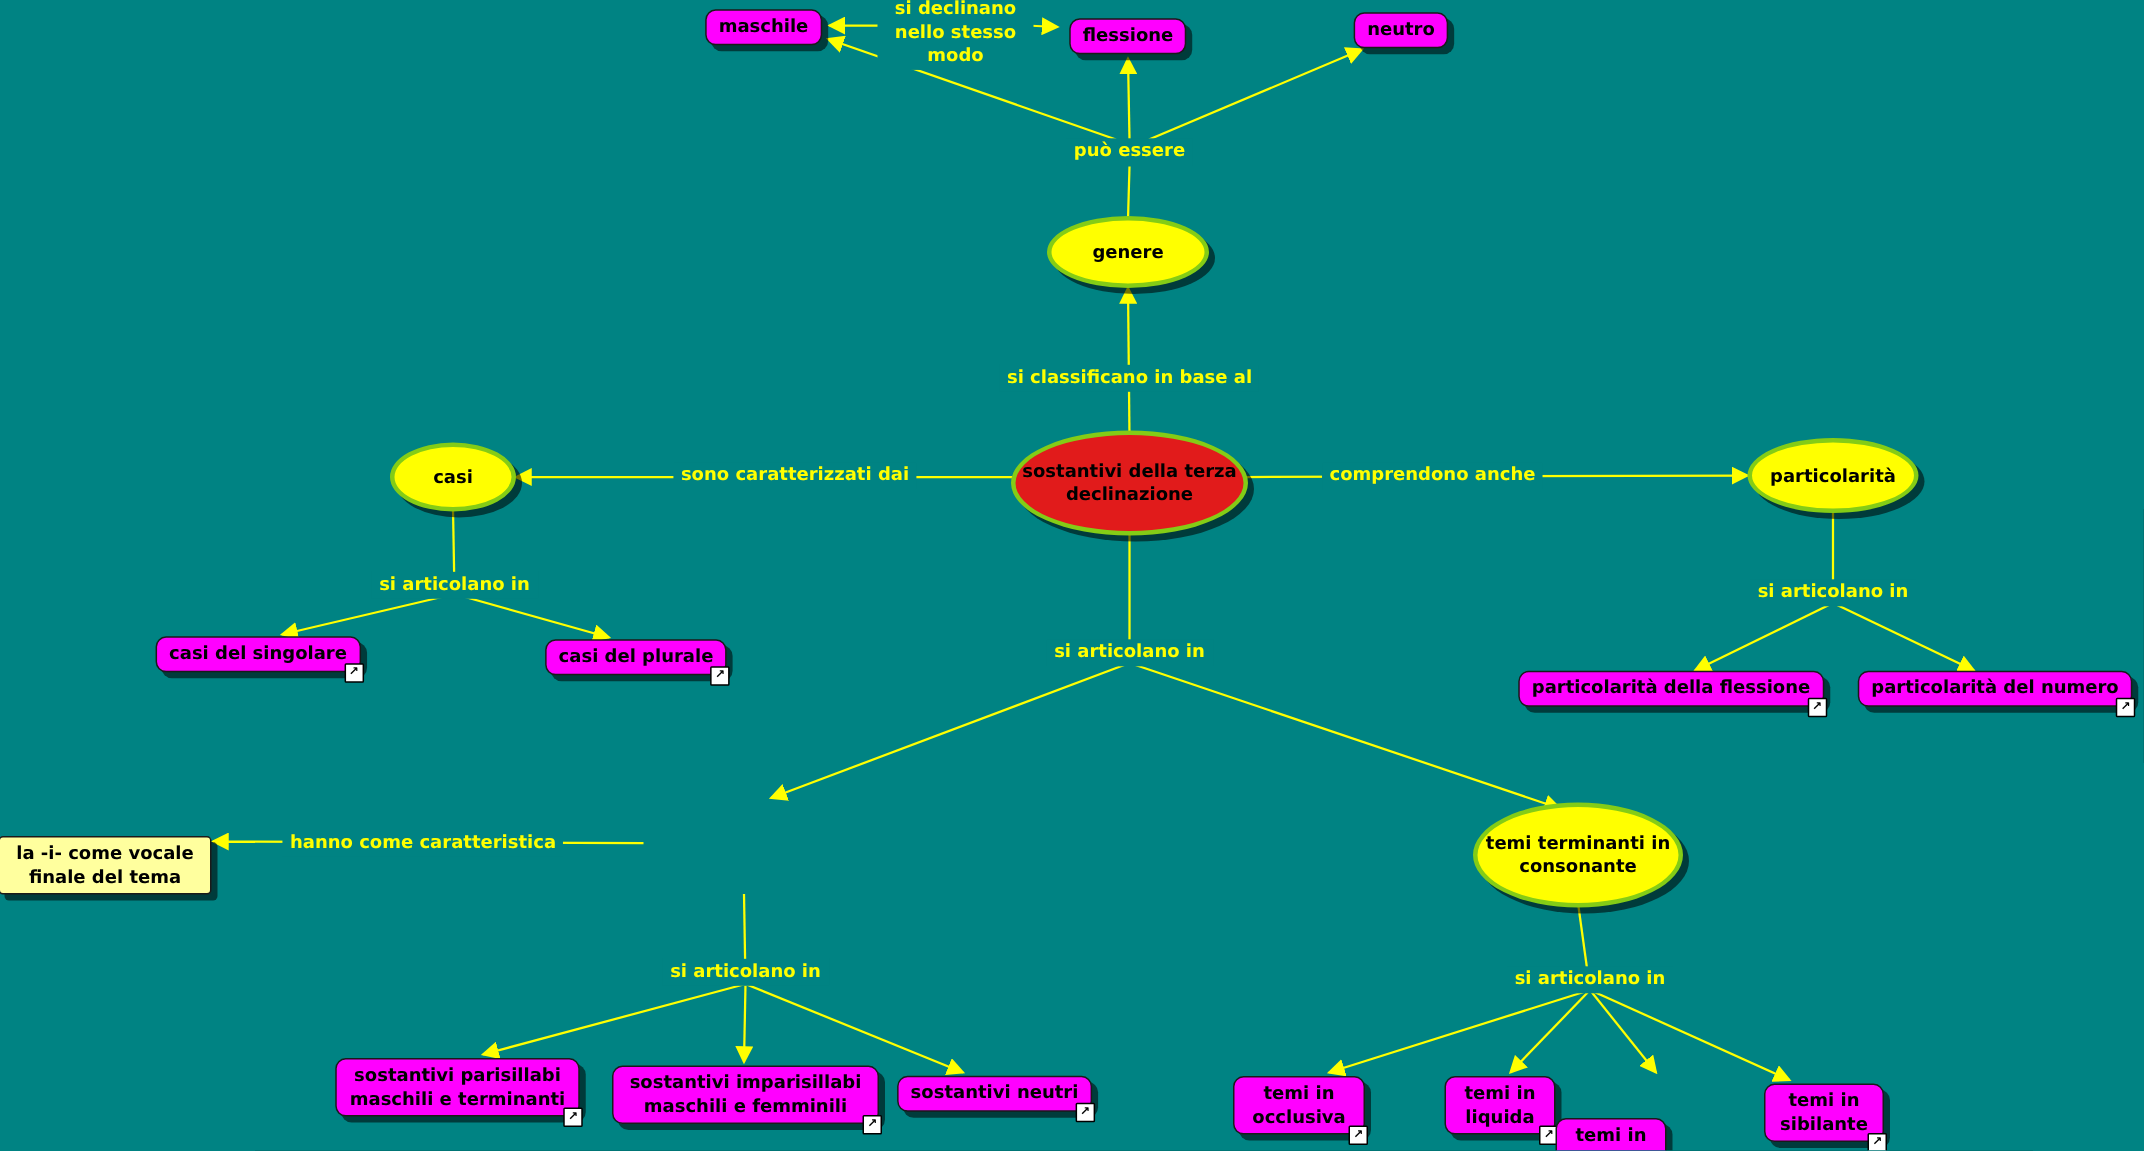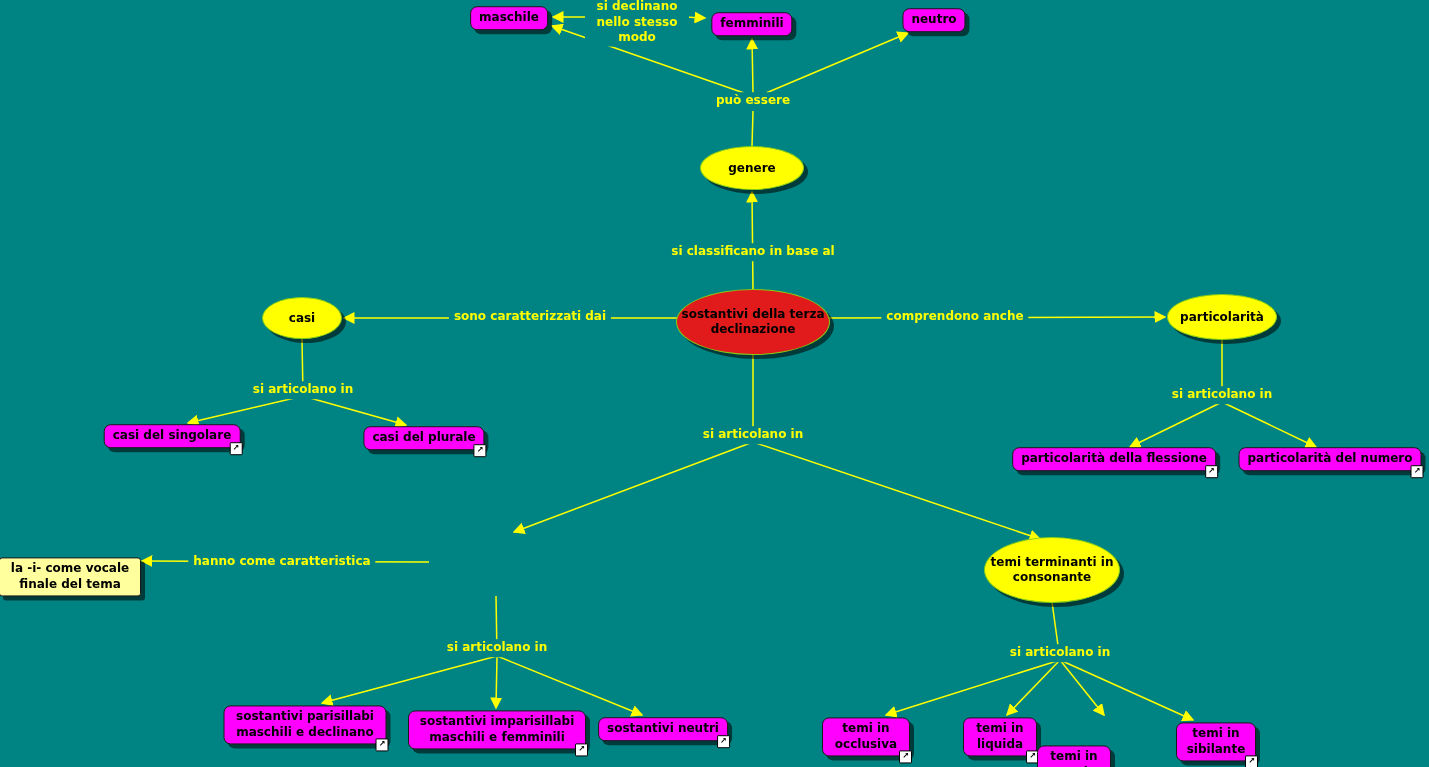--- a/index.html
+++ b/index.html
@@ -5,21 +5,21 @@
   html,body { margin:0; padding:0; background:#006b6b; }
   #canvas {
     position:relative; width:1429px; height:767px;
     background:#008383; overflow:hidden;
     font-family:"DejaVu Sans","Liberation Sans",sans-serif;
   }
   #edges { position:absolute; left:0; top:0; z-index:1; }
   .node, .link-label { position:absolute; transform:translate(-50%,-50%); z-index:2; }
 
   .ellipse {
-    background:#ffff00; border:1px solid #84cc16; border-radius:50%;
+    background:#ffff00; border:3px solid #84cc16; border-radius:50%;
     display:flex; align-items:center; justify-content:center; text-align:center;
     font-weight:bold; font-size:12px; color:#000;
     box-shadow:4px 4px 0 rgba(0,0,0,0.55);
     line-height:1.25;
   }
   .ellipse.root { background:#e11b1b; }
 
   .box {
     background:#ff00ff; border:1px solid #1a1a1a; border-radius:7px;
     font-weight:bold; font-size:12px; color:#000; text-align:center;
@@ -79,21 +79,21 @@
       <line x1="497" y1="656" x2="642" y2="715" marker-end="url(#arrow)"></line>
       <line x1="1052" y1="602" x2="1060" y2="660"></line>
       <line x1="1060" y1="660" x2="886" y2="715" marker-end="url(#arrow)"></line>
       <line x1="1060" y1="660" x2="1007" y2="715" marker-end="url(#arrow)"></line>
       <line x1="1060" y1="660" x2="1104" y2="715" marker-end="url(#arrow)"></line>
       <line x1="1060" y1="660" x2="1193" y2="720" marker-end="url(#arrow)"></line>
     </g>
   </svg>
 
   <div class="node box nowrap" style="left:509px; top:18px;">maschile</div>
-  <div class="node box nowrap" style="left:752px; top:24px;">femminili</div>
+  <div class="node box nowrap" style="left:752px; top:24px;">flessione</div>
   <div class="node box nowrap" style="left:934px; top:20px;">neutro</div>
   <div class="link-label wrap" style="left:637px; top:22px; width:94px;">si declinano nello stesso modo</div>
   <div class="link-label" style="left:753px; top:101px;">può essere</div>
 
   <div class="node ellipse" style="left:752px; top:168px; width:102px; height:42px;">genere</div>
   <div class="link-label" style="left:753px; top:252px;">si classificano in base al</div>
 
   <div class="node ellipse root" style="left:753px; top:322px; width:152px; height:64px;">sostantivi della terza declinazione</div>
 
   <div class="link-label" style="left:530px; top:317px;">sono caratterizzati dai</div>
@@ -121,21 +121,21 @@
   </div>
 
   <div class="link-label" style="left:753px; top:435px;">si articolano in</div>
   <div class="node ellipse" style="left:1052px; top:570px; width:134px; height:64px;">temi terminanti in consonante</div>
 
   <div class="link-label" style="left:282px; top:562px;">hanno come caratteristica</div>
   <div class="node box note" style="left:70px; top:561px; width:124px;margin-top:16px;">la -i- come vocale finale del tema</div>
 
   <div class="link-label" style="left:497px; top:648px;">si articolano in</div>
   <div class="node box" style="left:305px; top:725px; width:145px;">
-    <span>sostantivi parisillabi maschili e declinano</span>
+    <span>sostantivi parisillabi maschili e terminanti</span>
     <span class="res-icon">↗</span>
   </div>
   <div class="node box" style="left:497px; top:730px; width:160px;">
     <span>sostantivi imparisillabi maschili e femminili</span>
     <span class="res-icon">↗</span>
   </div>
   <div class="node box nowrap" style="left:663px; top:729px;">
     <span>sostantivi neutri</span>
     <span class="res-icon">↗</span>
   </div>

